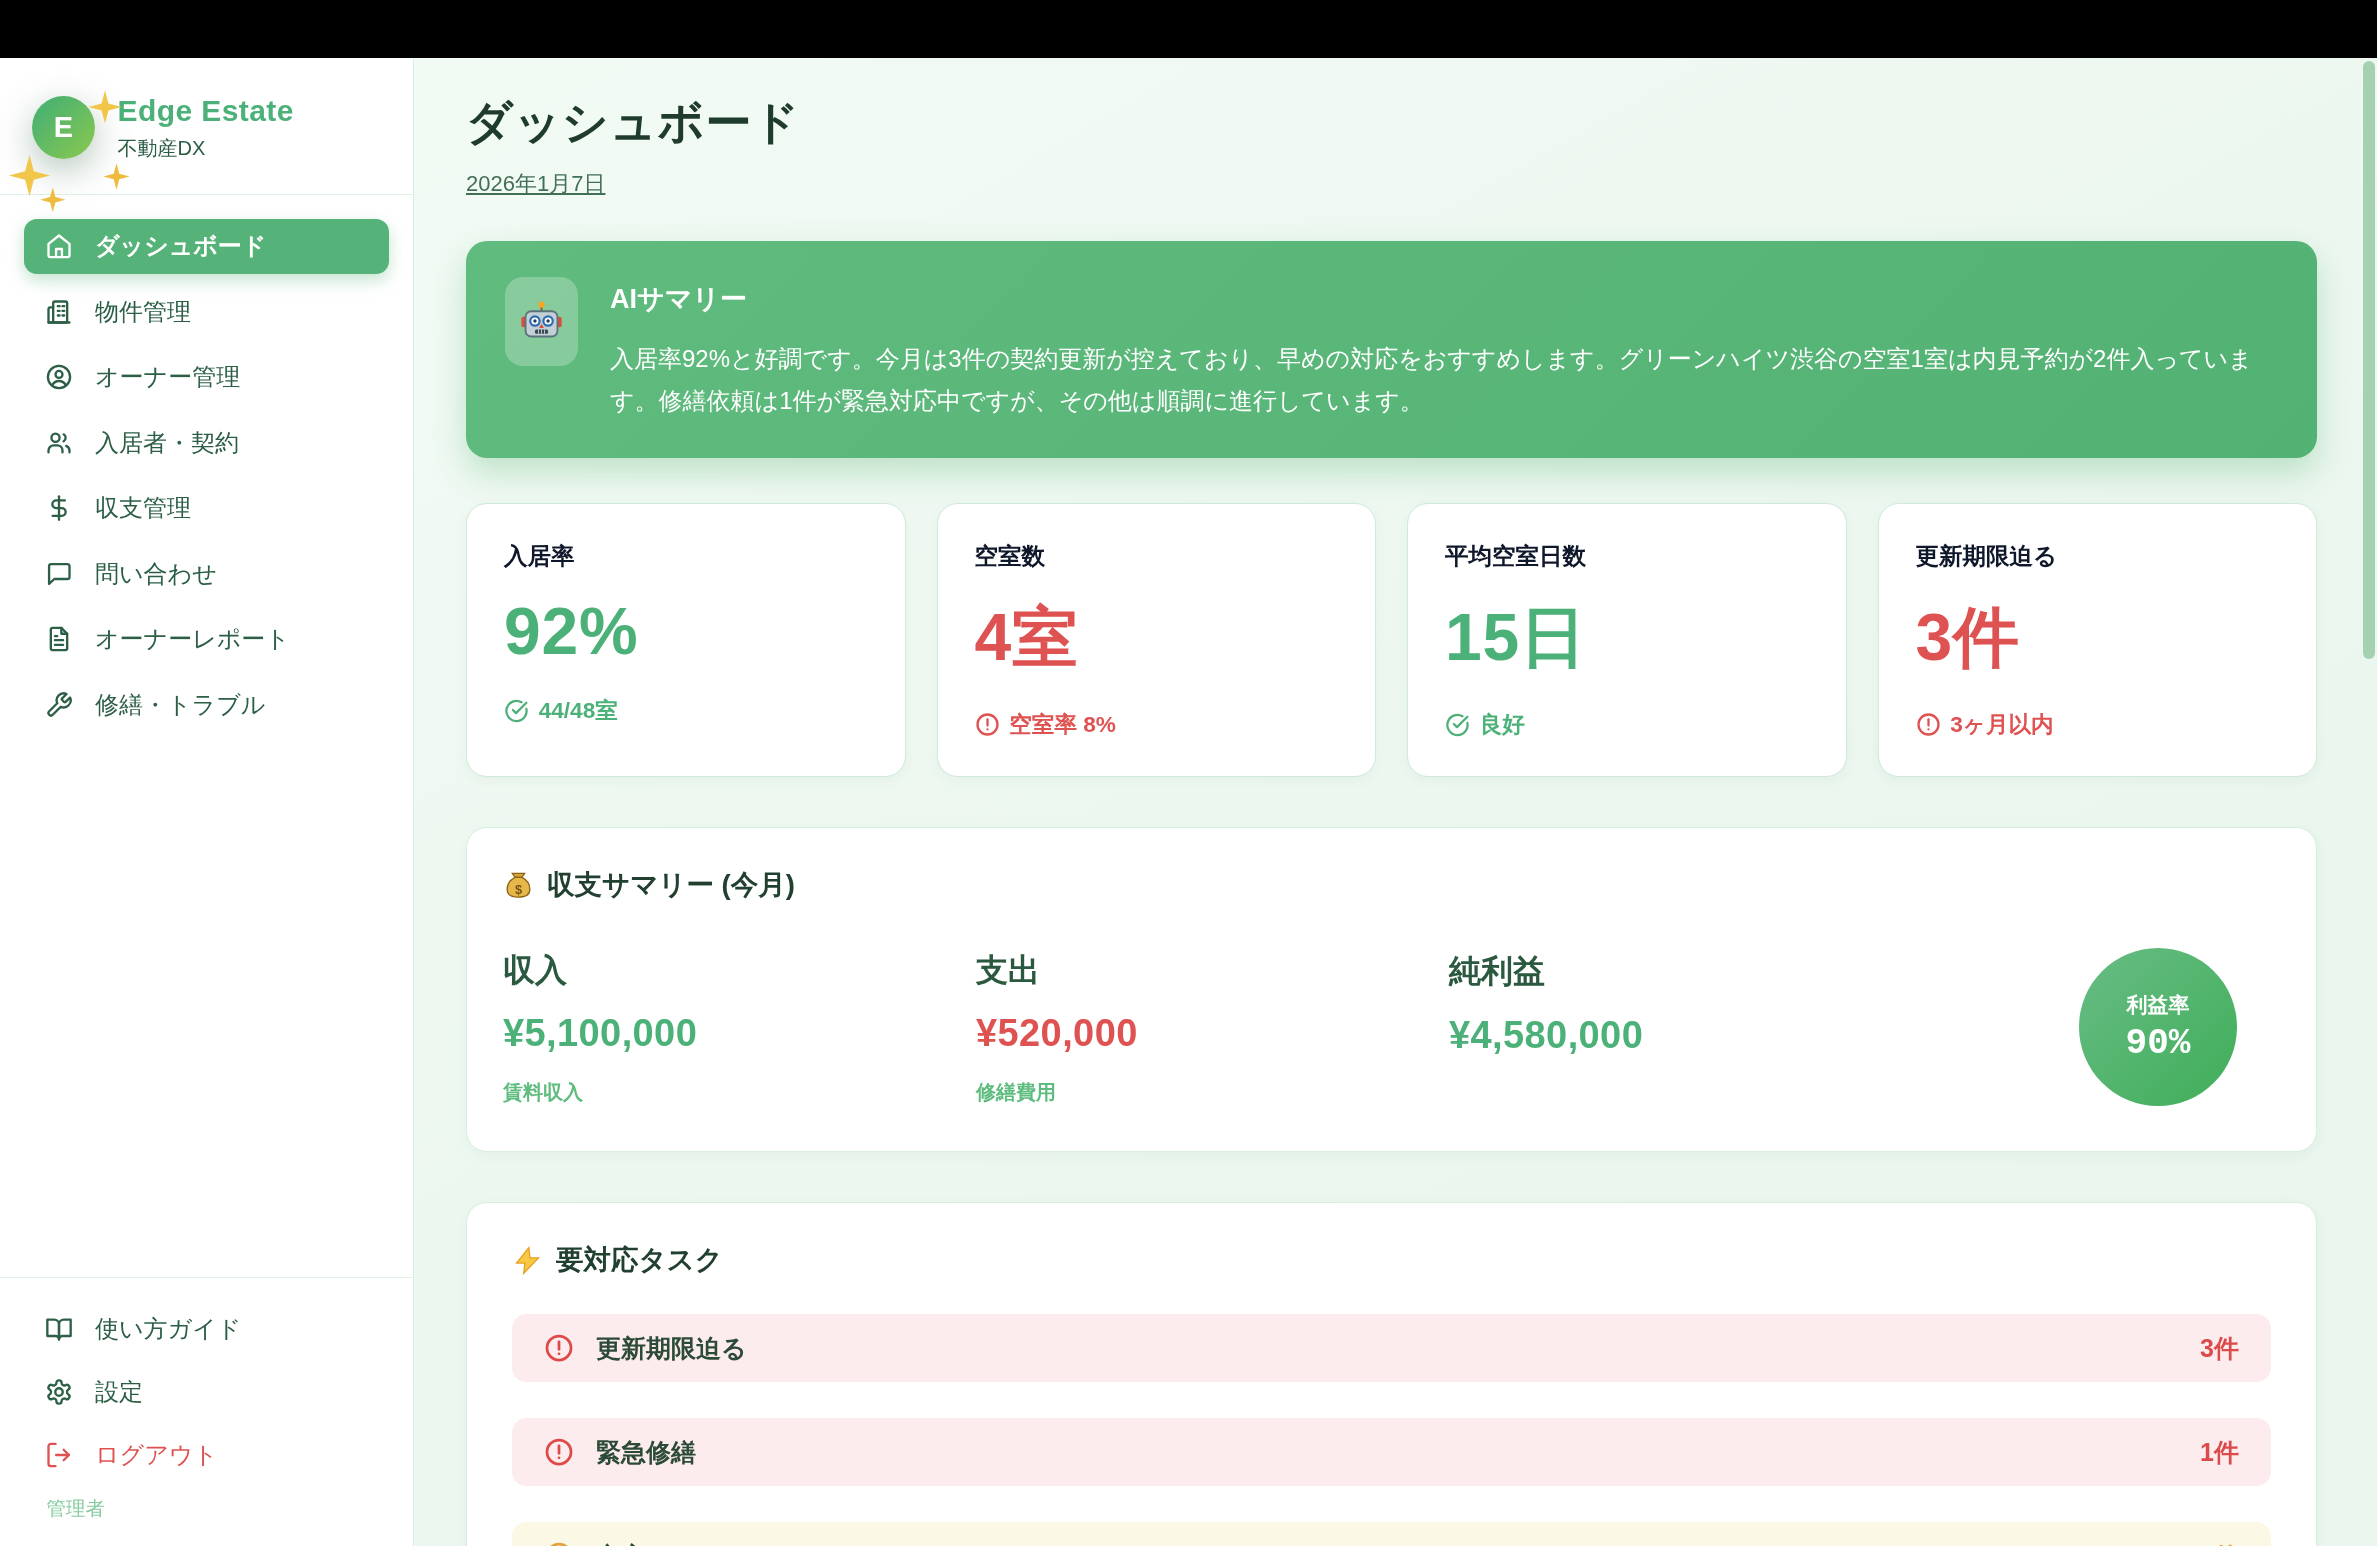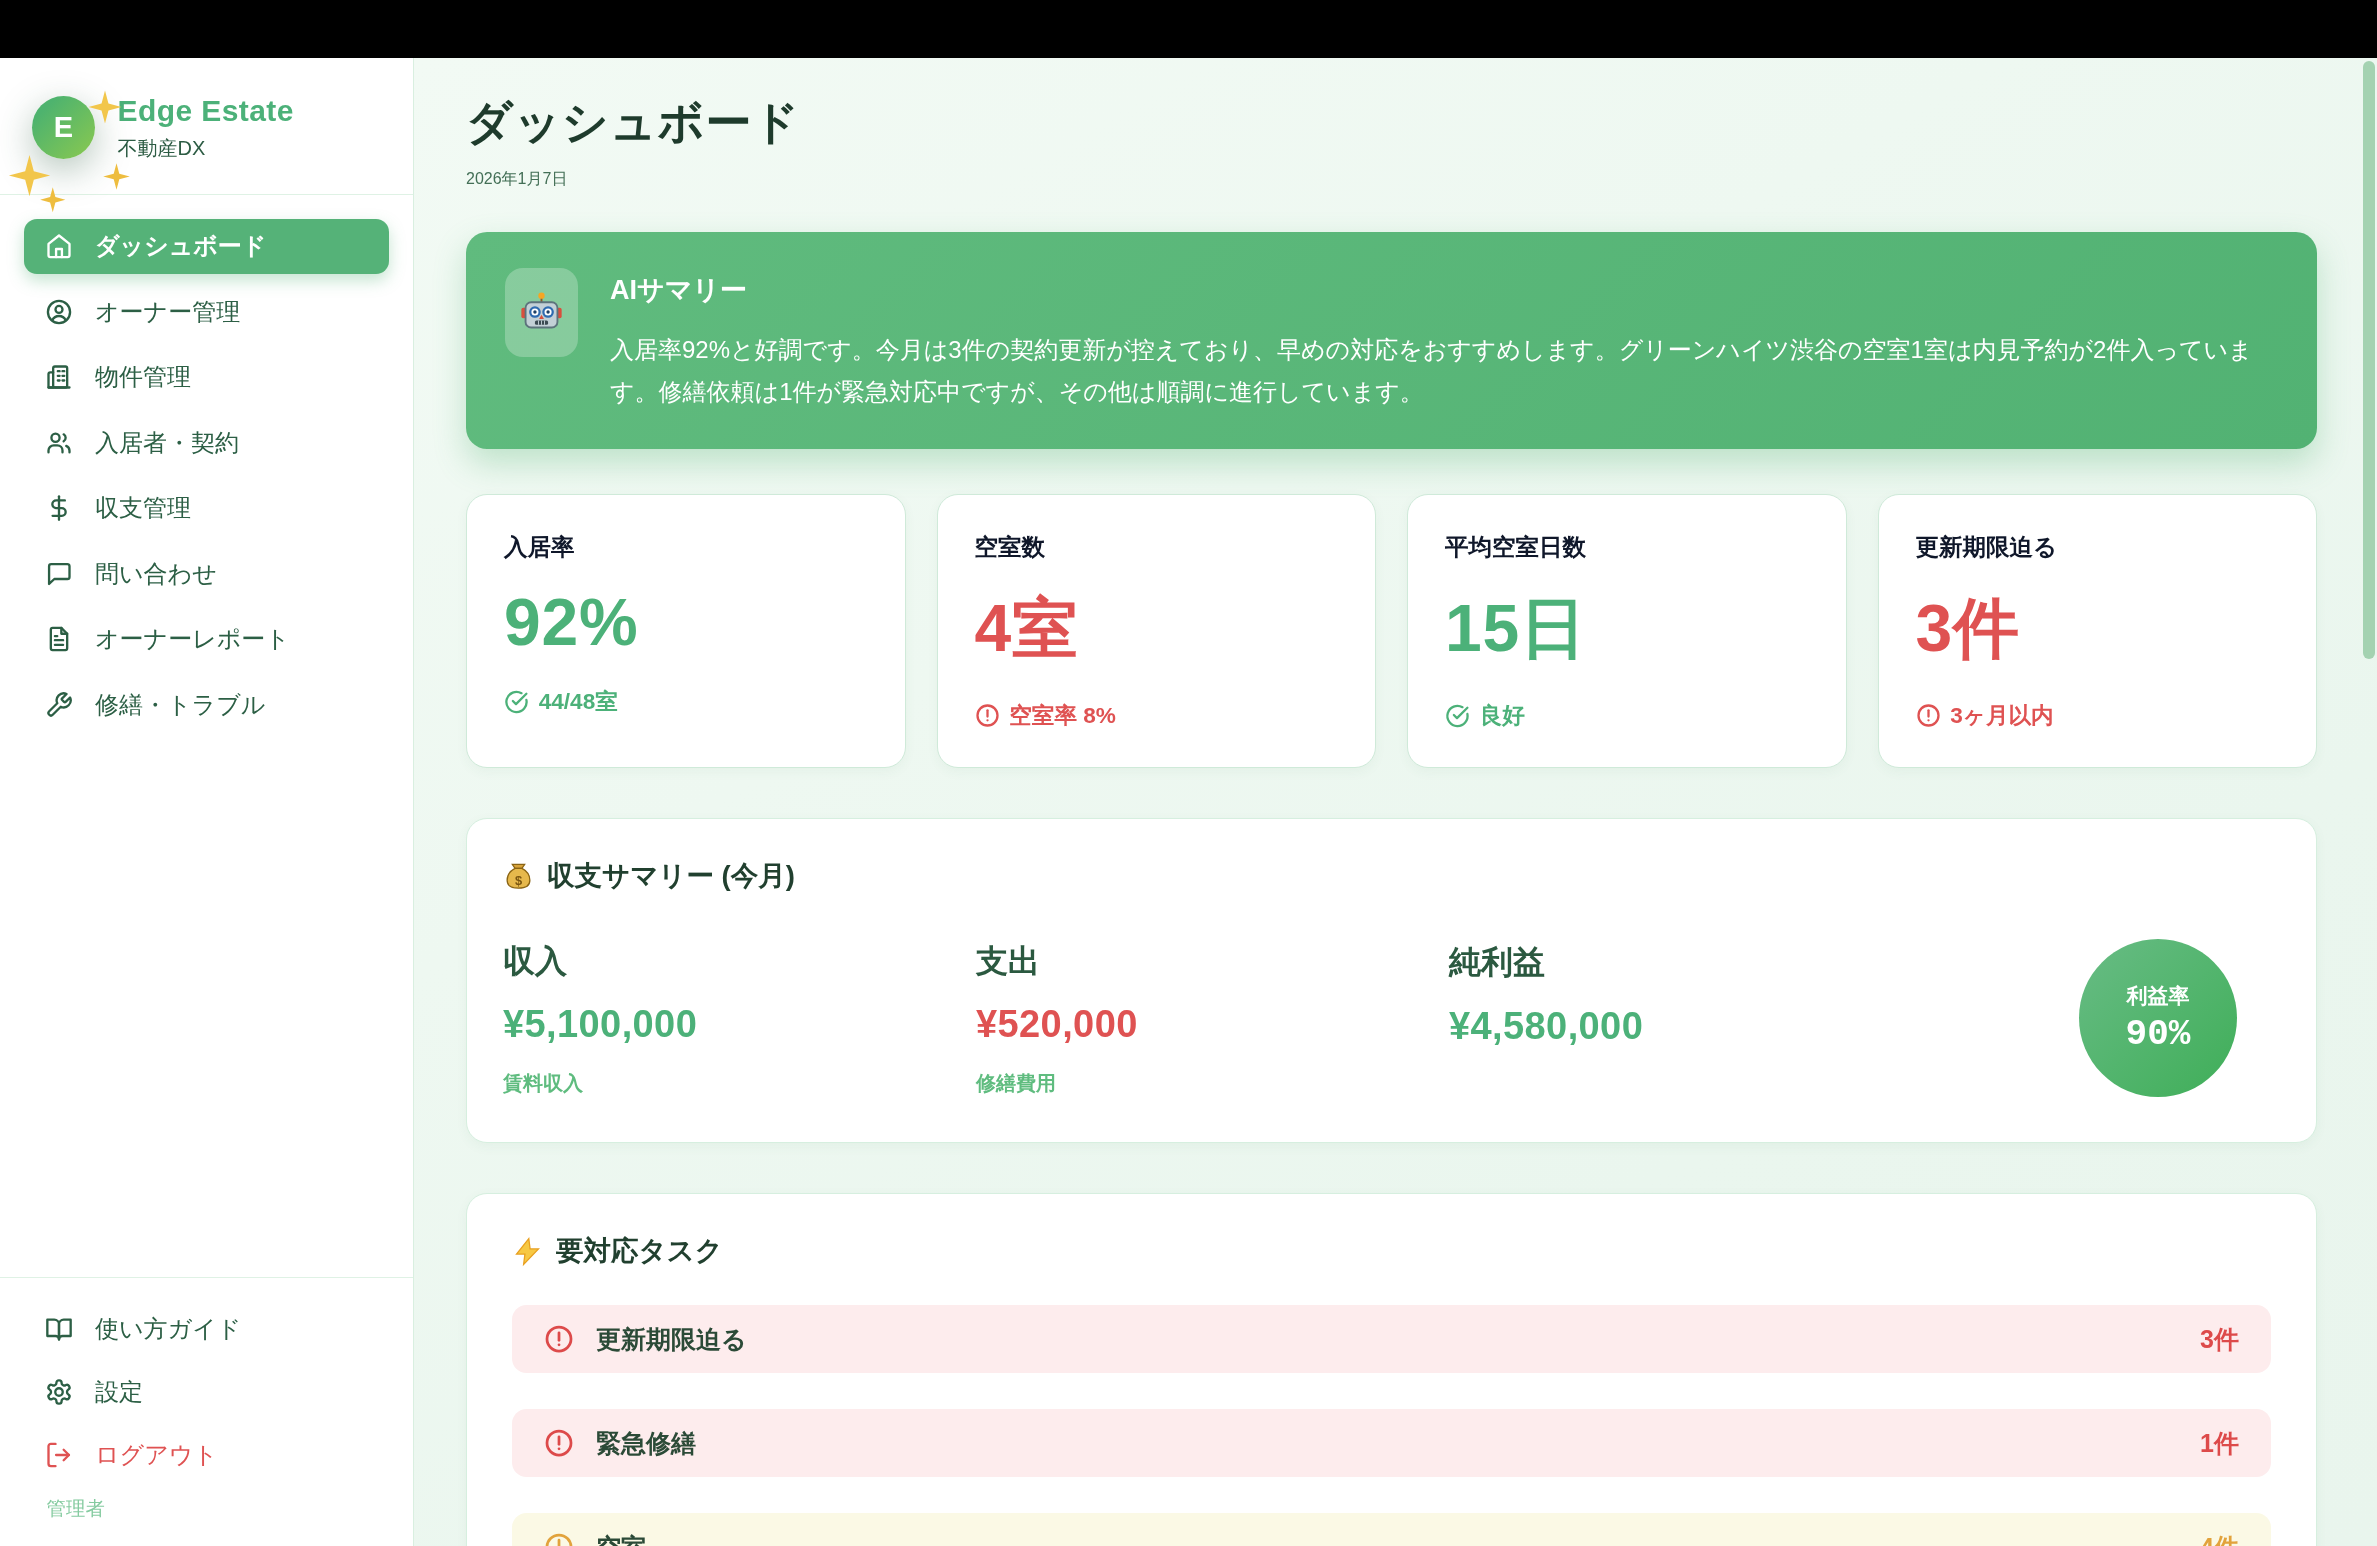--- a/index.html
+++ b/index.html
@@ -54,21 +54,21 @@
   .sb-footer .nav-item { margin-bottom:8px; }
   .nav-item.danger { color:#df5252; }
   .role-label { font-size:19.4px; color:#85cba0; margin:13px 0 0 22.6px; }
 
   
   .content {
     flex:1; background:linear-gradient(150deg,#f2faf4 0%,#eaf6ee 70%,#e9f5ed 100%);
     padding:34px 60px 0 52px; position:relative; overflow:hidden;
   }
   h1 { font-size:46px; font-weight:800; color:#1e3b2c; letter-spacing:0.8px; }
-  .date { font-size:16px; color:#436f56; margin-top:14.6px; }
+  .date { font-size:22px; color:#436f56; margin-top:14.6px;text-decoration:underline; }
 
   .ai-card {
     margin-top:42px;
     background:linear-gradient(135deg,#60bb7e 0%,#52b273 100%);
     border-radius:21px; padding:36px 39px;
     display:flex; align-items:flex-start; gap:32px;
     box-shadow:0 14.6px 32px rgba(76,175,110,.30);
   }
   .ai-tile {
     width:73px; height:89px; border-radius:18px; flex:none;
@@ -164,34 +164,34 @@
     <nav>
       <div class="nav-item active">
         <svg viewBox="0 0 24 24" fill="none" stroke="currentColor" stroke-width="2" stroke-linecap="round" stroke-linejoin="round">
             <path d="M3 10.2 12 3l9 7.2V20a1.6 1.6 0 0 1-1.6 1.6H4.6A1.6 1.6 0 0 1 3 20Z"></path>
             <path d="M9.5 21.6v-7h5v7"></path>
           </svg>
         <span class="nv-lb">ダッシュボード</span>
       </div>
       <div class="nav-item">
         <svg viewBox="0 0 24 24" fill="none" stroke="currentColor" stroke-width="2" stroke-linecap="round" stroke-linejoin="round">
-            <circle cx="12" cy="12" r="9.5"></circle>
-            <circle cx="12" cy="9.8" r="3"></circle>
-            <path d="M6.2 19a6.5 6.5 0 0 1 11.6 0"></path>
-          </svg>
-        <span class="nv-lb">オーナー管理</span>
-      </div>
-      <div class="nav-item">
-        <svg viewBox="0 0 24 24" fill="none" stroke="currentColor" stroke-width="2" stroke-linecap="round" stroke-linejoin="round">
             <rect x="7" y="3" width="12" height="18" rx="1.5"></rect>
             <path d="M7 8H4.5A1.5 1.5 0 0 0 3 9.5V21h4"></path>
             <path d="M11 7h1.5M15 7h1.5M11 11h1.5M15 11h1.5M11 15h1.5M15 15h1.5"></path>
             <path d="M3 21h18"></path>
           </svg>
         <span class="nv-lb">物件管理</span>
+      </div>
+      <div class="nav-item">
+        <svg viewBox="0 0 24 24" fill="none" stroke="currentColor" stroke-width="2" stroke-linecap="round" stroke-linejoin="round">
+            <circle cx="12" cy="12" r="9.5"></circle>
+            <circle cx="12" cy="9.8" r="3"></circle>
+            <path d="M6.2 19a6.5 6.5 0 0 1 11.6 0"></path>
+          </svg>
+        <span class="nv-lb">オーナー管理</span>
       </div>
       <div class="nav-item">
         <svg viewBox="0 0 24 24" fill="none" stroke="currentColor" stroke-width="2" stroke-linecap="round" stroke-linejoin="round">
             <circle cx="9" cy="7.5" r="3.5"></circle>
             <path d="M3 20v-1.5A4.5 4.5 0 0 1 7.5 14h3A4.5 4.5 0 0 1 15 18.5V20"></path>
             <path d="M16 4.6a3.5 3.5 0 0 1 0 6"></path>
             <path d="M21 20v-1.4a4.5 4.5 0 0 0-2.8-4.1"></path>
           </svg>
         <span class="nv-lb">入居者・契約</span>
       </div>

